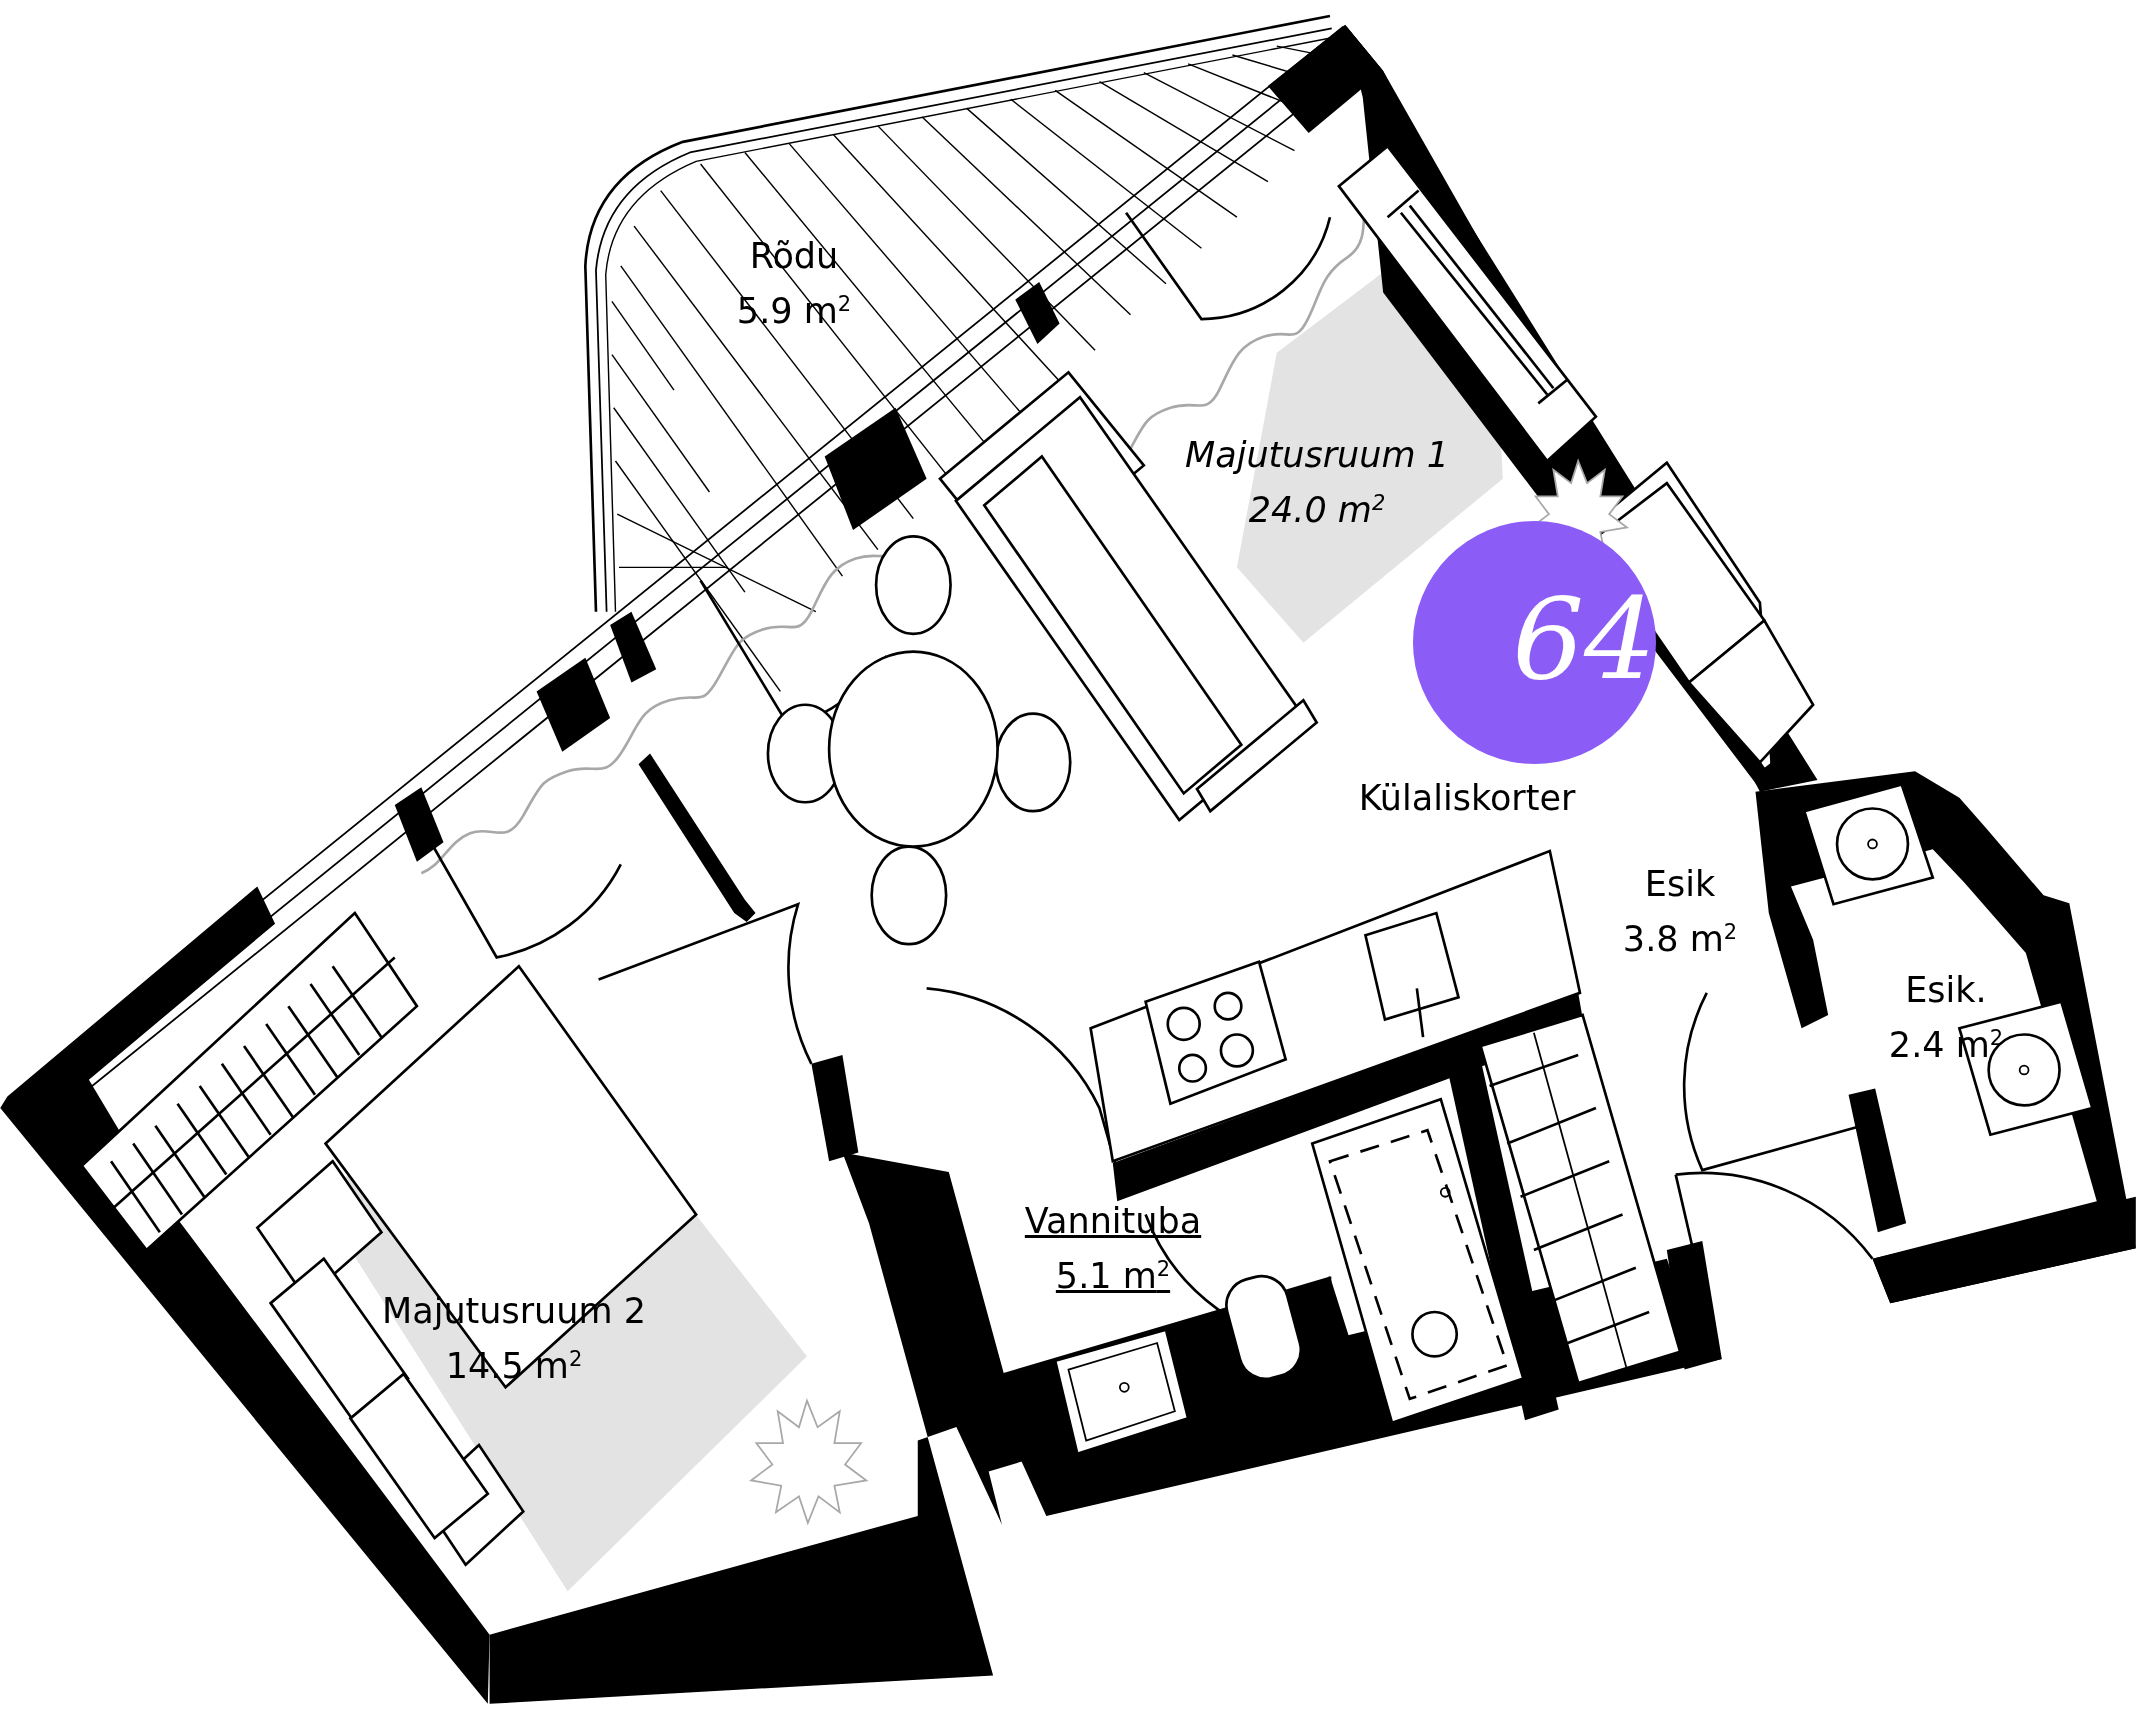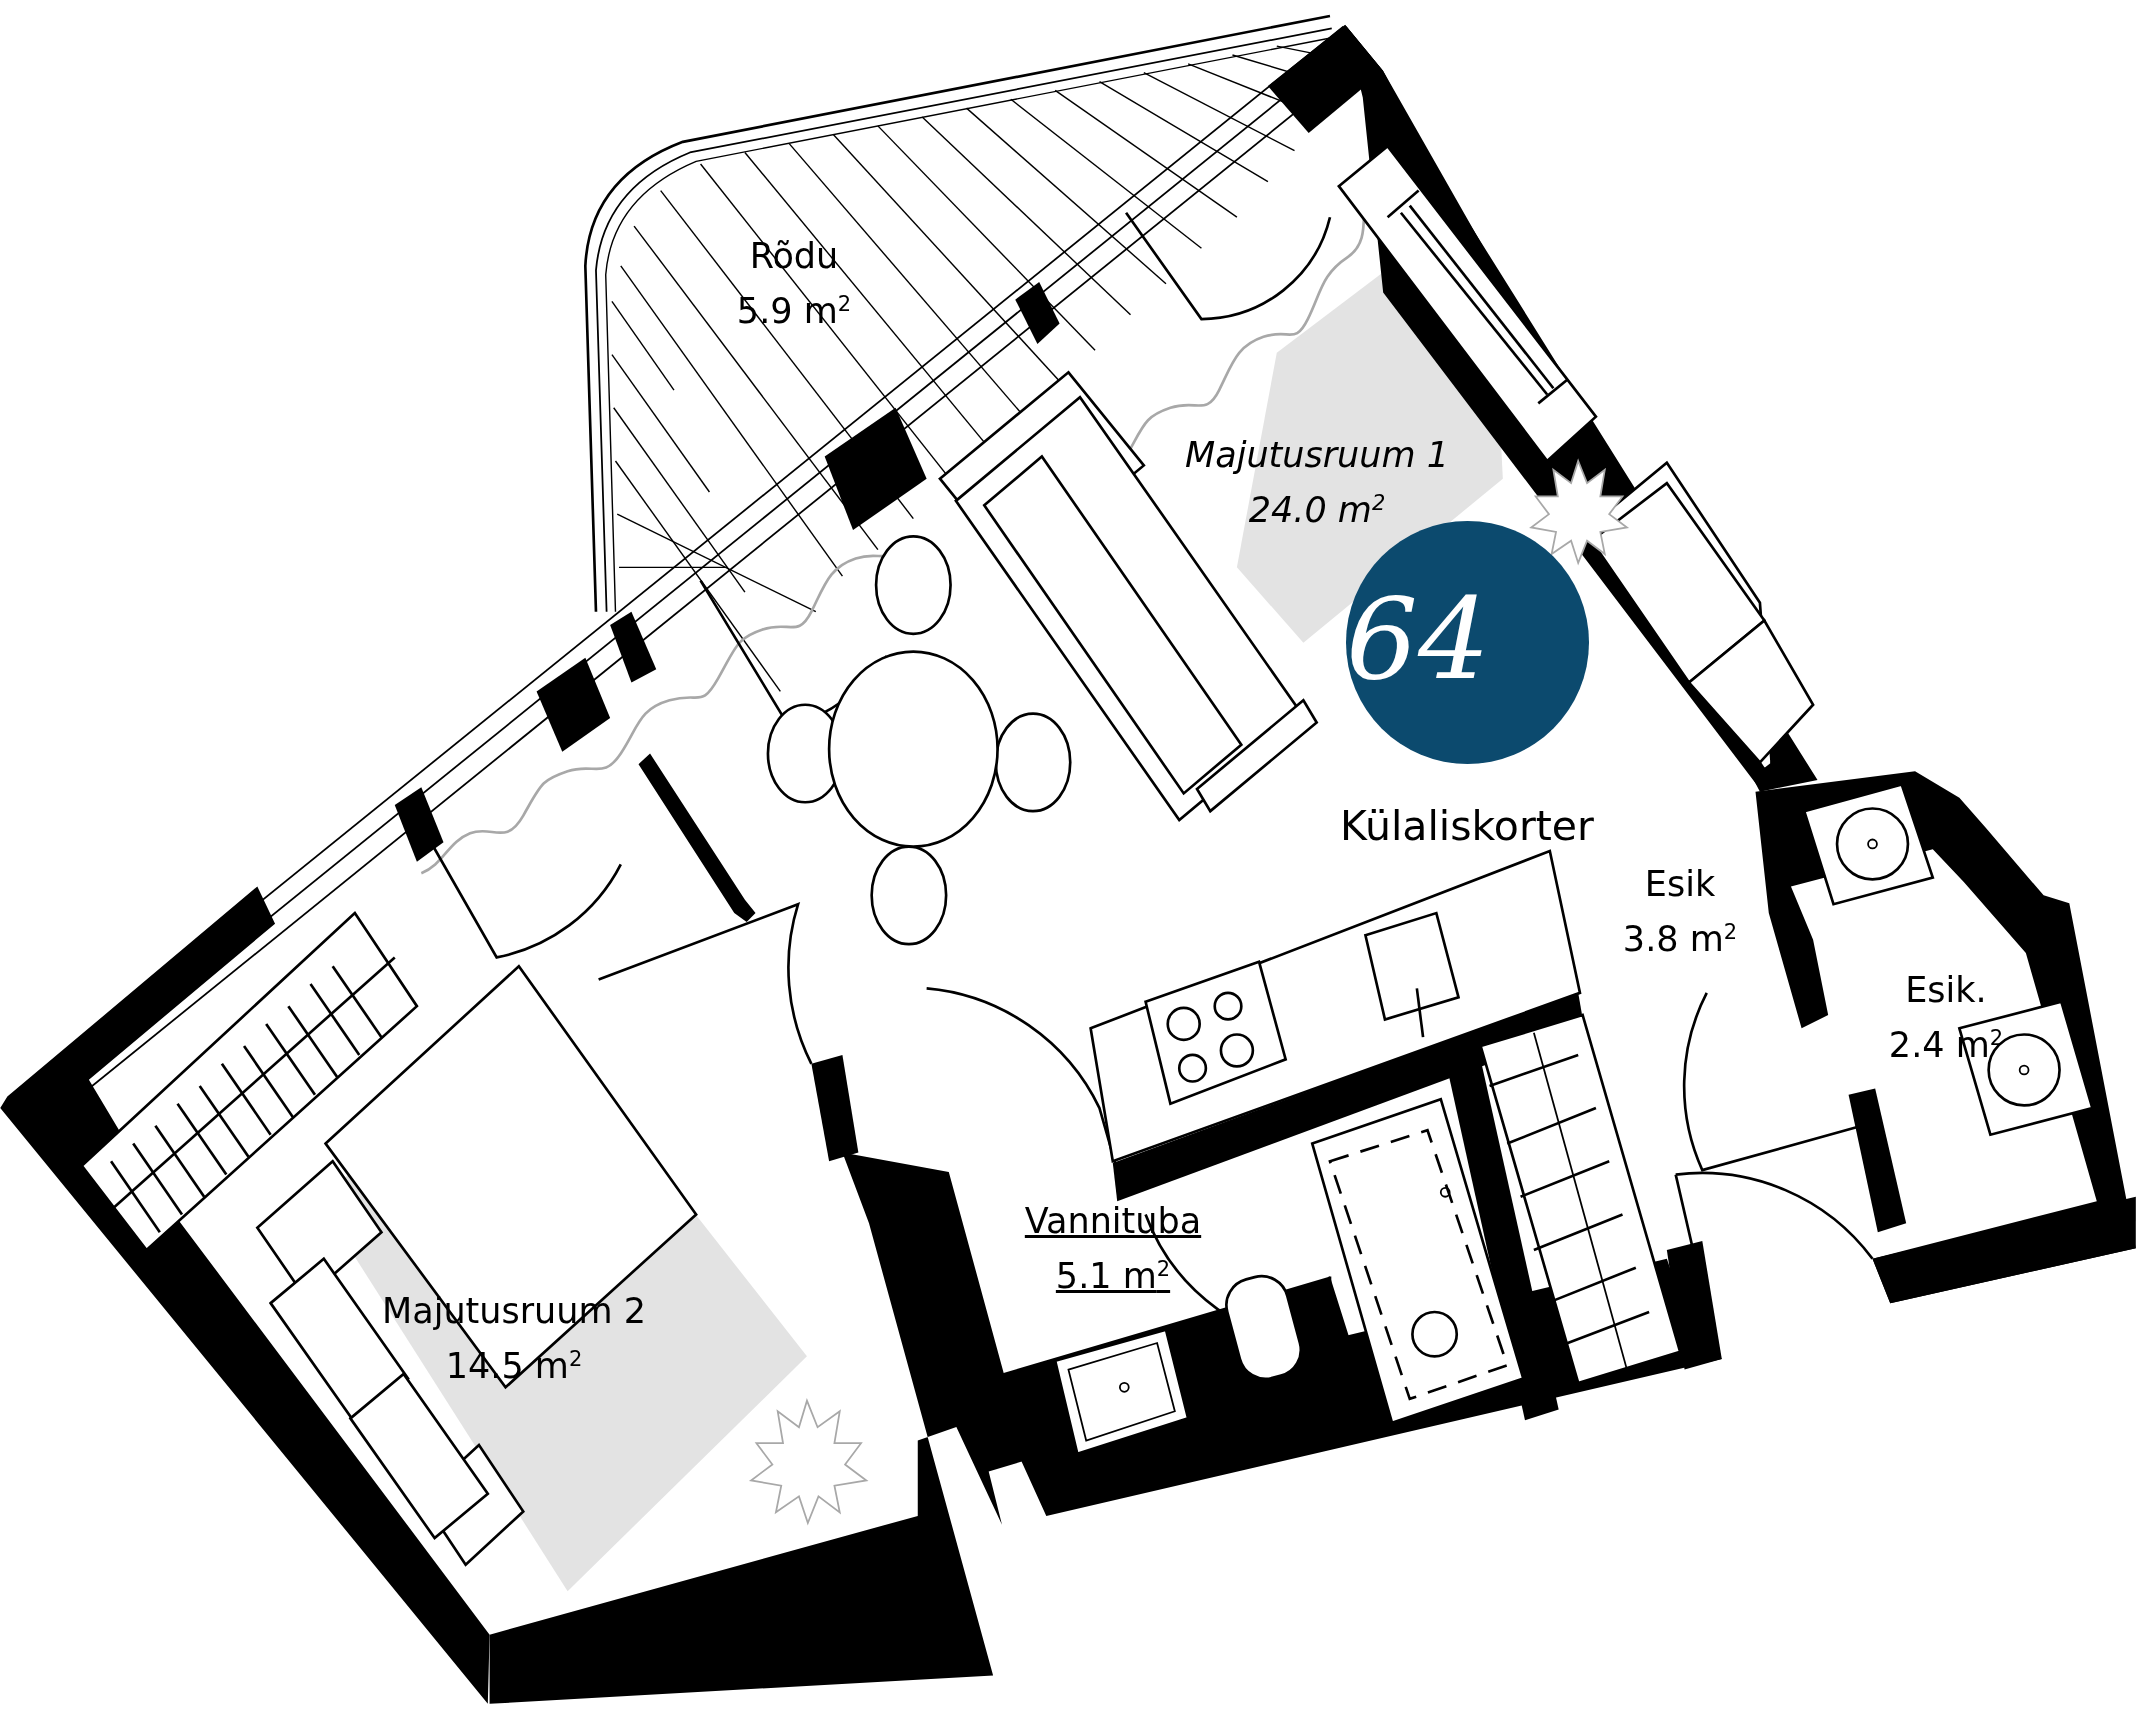--- a/index.html
+++ b/index.html
@@ -20,43 +20,42 @@
     color: #000000;
     font-size: 35px;
     line-height: 48px;
     text-align: center;
     white-space: nowrap;
     transform: translateX(-50%);
   }
   .label .area sup { font-size: 21px; vertical-align: 12.4px; }
   .badge {
     position: absolute;
-    left: 1346px; top: 521px;
+    left: 1413px; top: 521px;
     width: 243px; height: 243px;
     border-radius: 50%;
-    background: #0c4a6e;
-    display: flex; align-items: center; justify-content: flex-start;
+    background: #8b5cf6;
+    display: flex; align-items: center; justify-content: flex-end;
   }
   .badge span {
     color: #ffffff;
     font-family: "DejaVu Serif", "Liberation Serif", serif;
     font-style: italic;
     font-size: 113px;
     line-height: 1;
     margin-top: -7px;
   }
   .unit-type {
     position: absolute;
     left: 1467px; top: 778px;
     transform: translateX(-50%);
     font-family: "DejaVu Sans", "Liberation Sans", sans-serif;
-    font-size: 41px;
+    font-size: 35px;
     color: #000000;
     white-space: nowrap;
-    margin-top: 24px;
   }
 </style>
 </head>
 <body>
 
 <svg id="plan" viewBox="0 0 2427 1938" xmlns="http://www.w3.org/2000/svg">
 
   <g>
     <polygon class="rug" points="1440,398 1560,307 1690,440 1695,540 1470,725 1395,640"></polygon>
     <polygon class="rug" points="360,1355 600,1135 910,1530 640,1795"></polygon>

